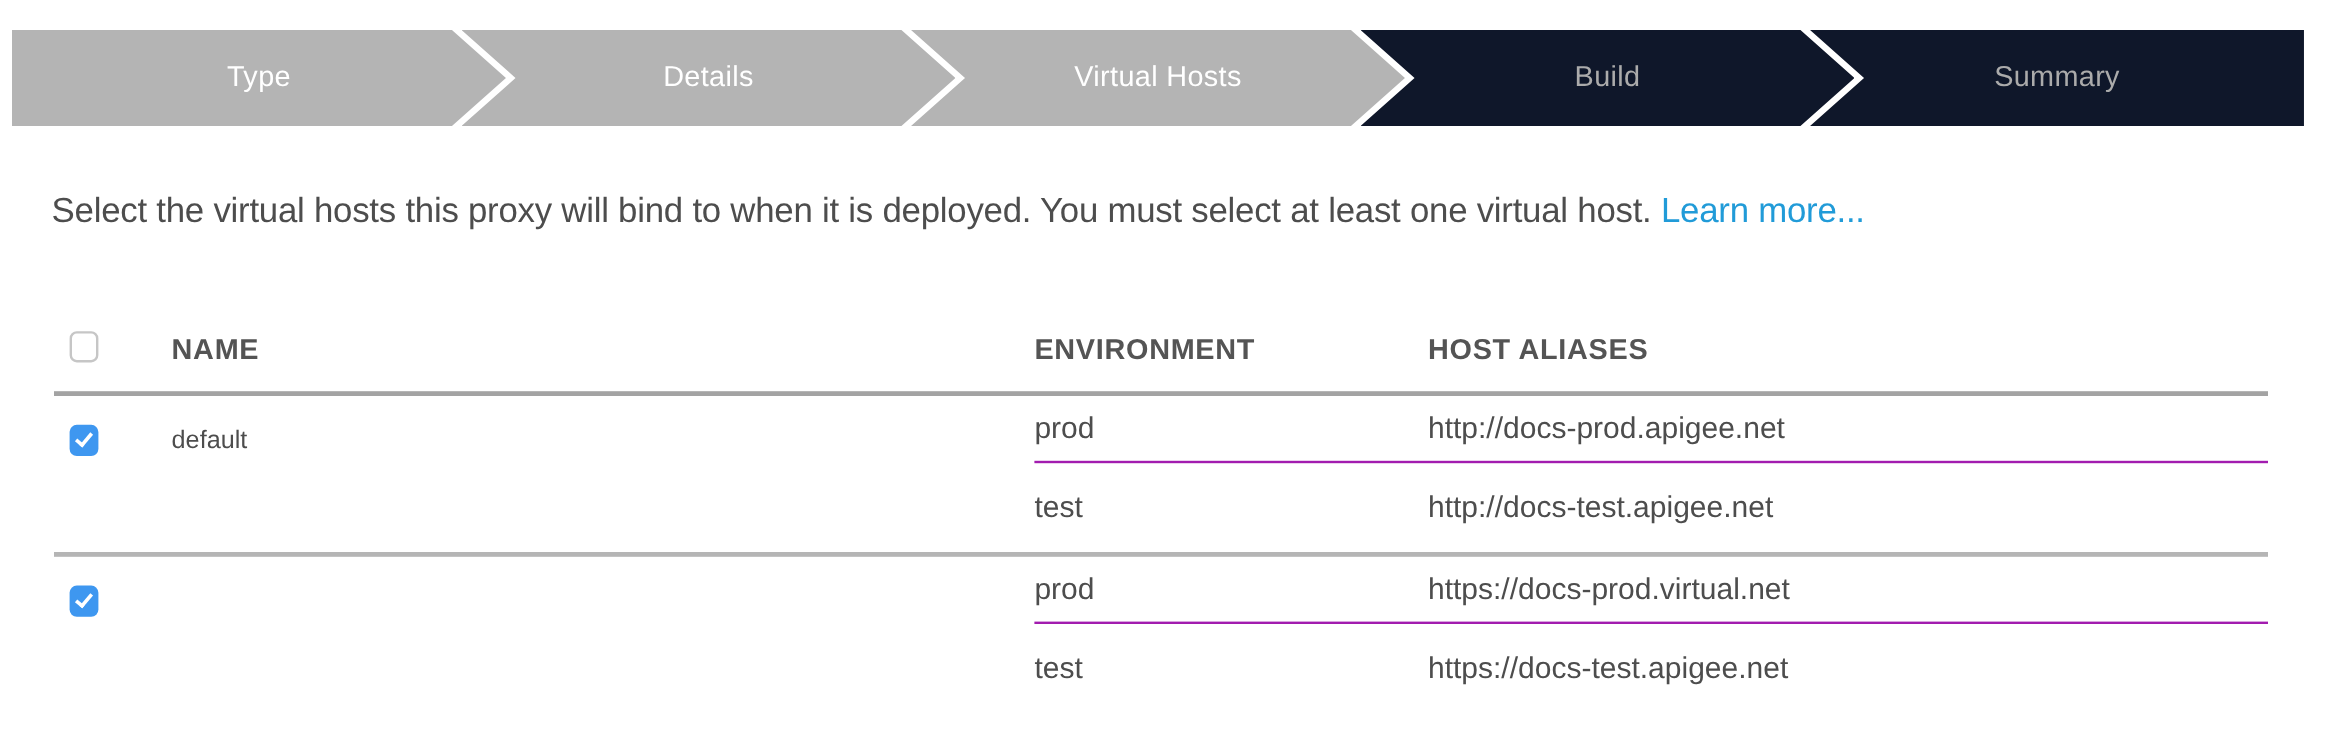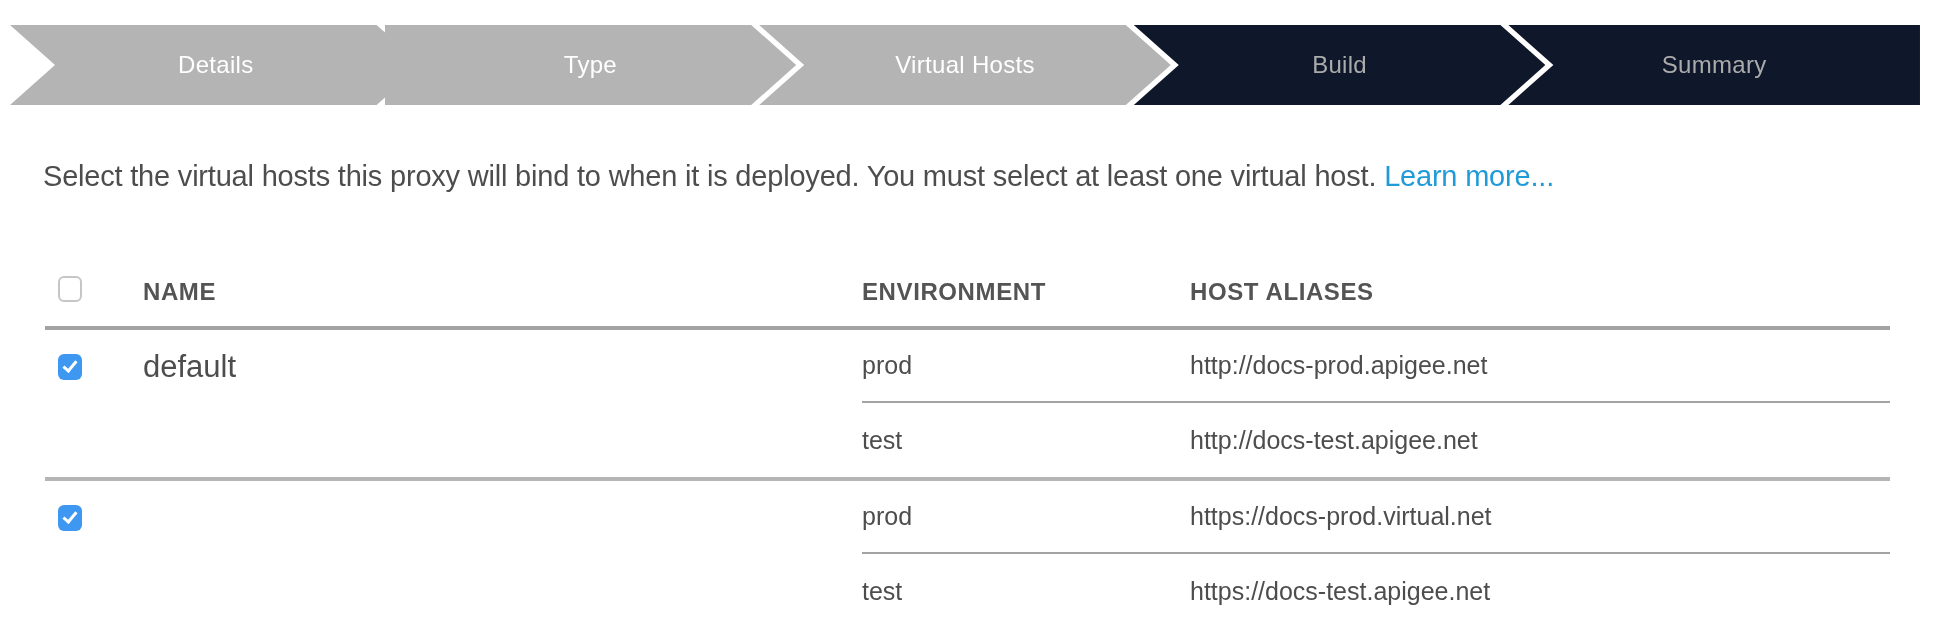--- a/index.html
+++ b/index.html
@@ -34,34 +34,34 @@
   .checked-false { background:#ffffff; border:2px solid #c6c6c6; }
   .checked-true  { background:#3e97f0; border:none; }
   .checkbox .tick { display:none; }
   .checked-true .tick { display:block; width:8px; height:14px; margin-top:-3px;
               border-right:3px solid #ffffff; border-bottom:3px solid #ffffff;
               transform:rotate(40deg); }
 
   .group { display:grid; grid-template-columns:817px 1fr; }
   .group.divided { border-bottom:4px solid #b5b5b5; }
   .group-left { display:grid; grid-template-columns:98px 1fr; align-items:center; height:73px; }
-  .name-cell { font-size:31px; }
+  .name-cell { font-size:21px; }
   .subrow { display:grid; grid-template-columns:328px 1fr; align-items:center;
             height:74px; font-size:25px; }
-  .subrow.sub-divided { border-bottom:2px solid #a3a3a3; height:73px; }
+  .subrow.sub-divided { border-bottom:2px solid #a21caf; height:56px; }
 </style>
 </head>
 <body>
 
 <div class="stepper">
+  <div class="seg first state-active">
+    <span>Type</span>
+  </div>
   <div class="seg state-active">
     <span>Details</span>
-  </div>
-  <div class="seg first state-active">
-    <span>Type</span>
   </div>
   <div class="seg state-active">
     <span>Virtual Hosts</span>
   </div>
   <div class="seg state-upcoming">
     <span>Build</span>
   </div>
   <div class="seg last state-upcoming">
     <span>Summary</span>
   </div>

